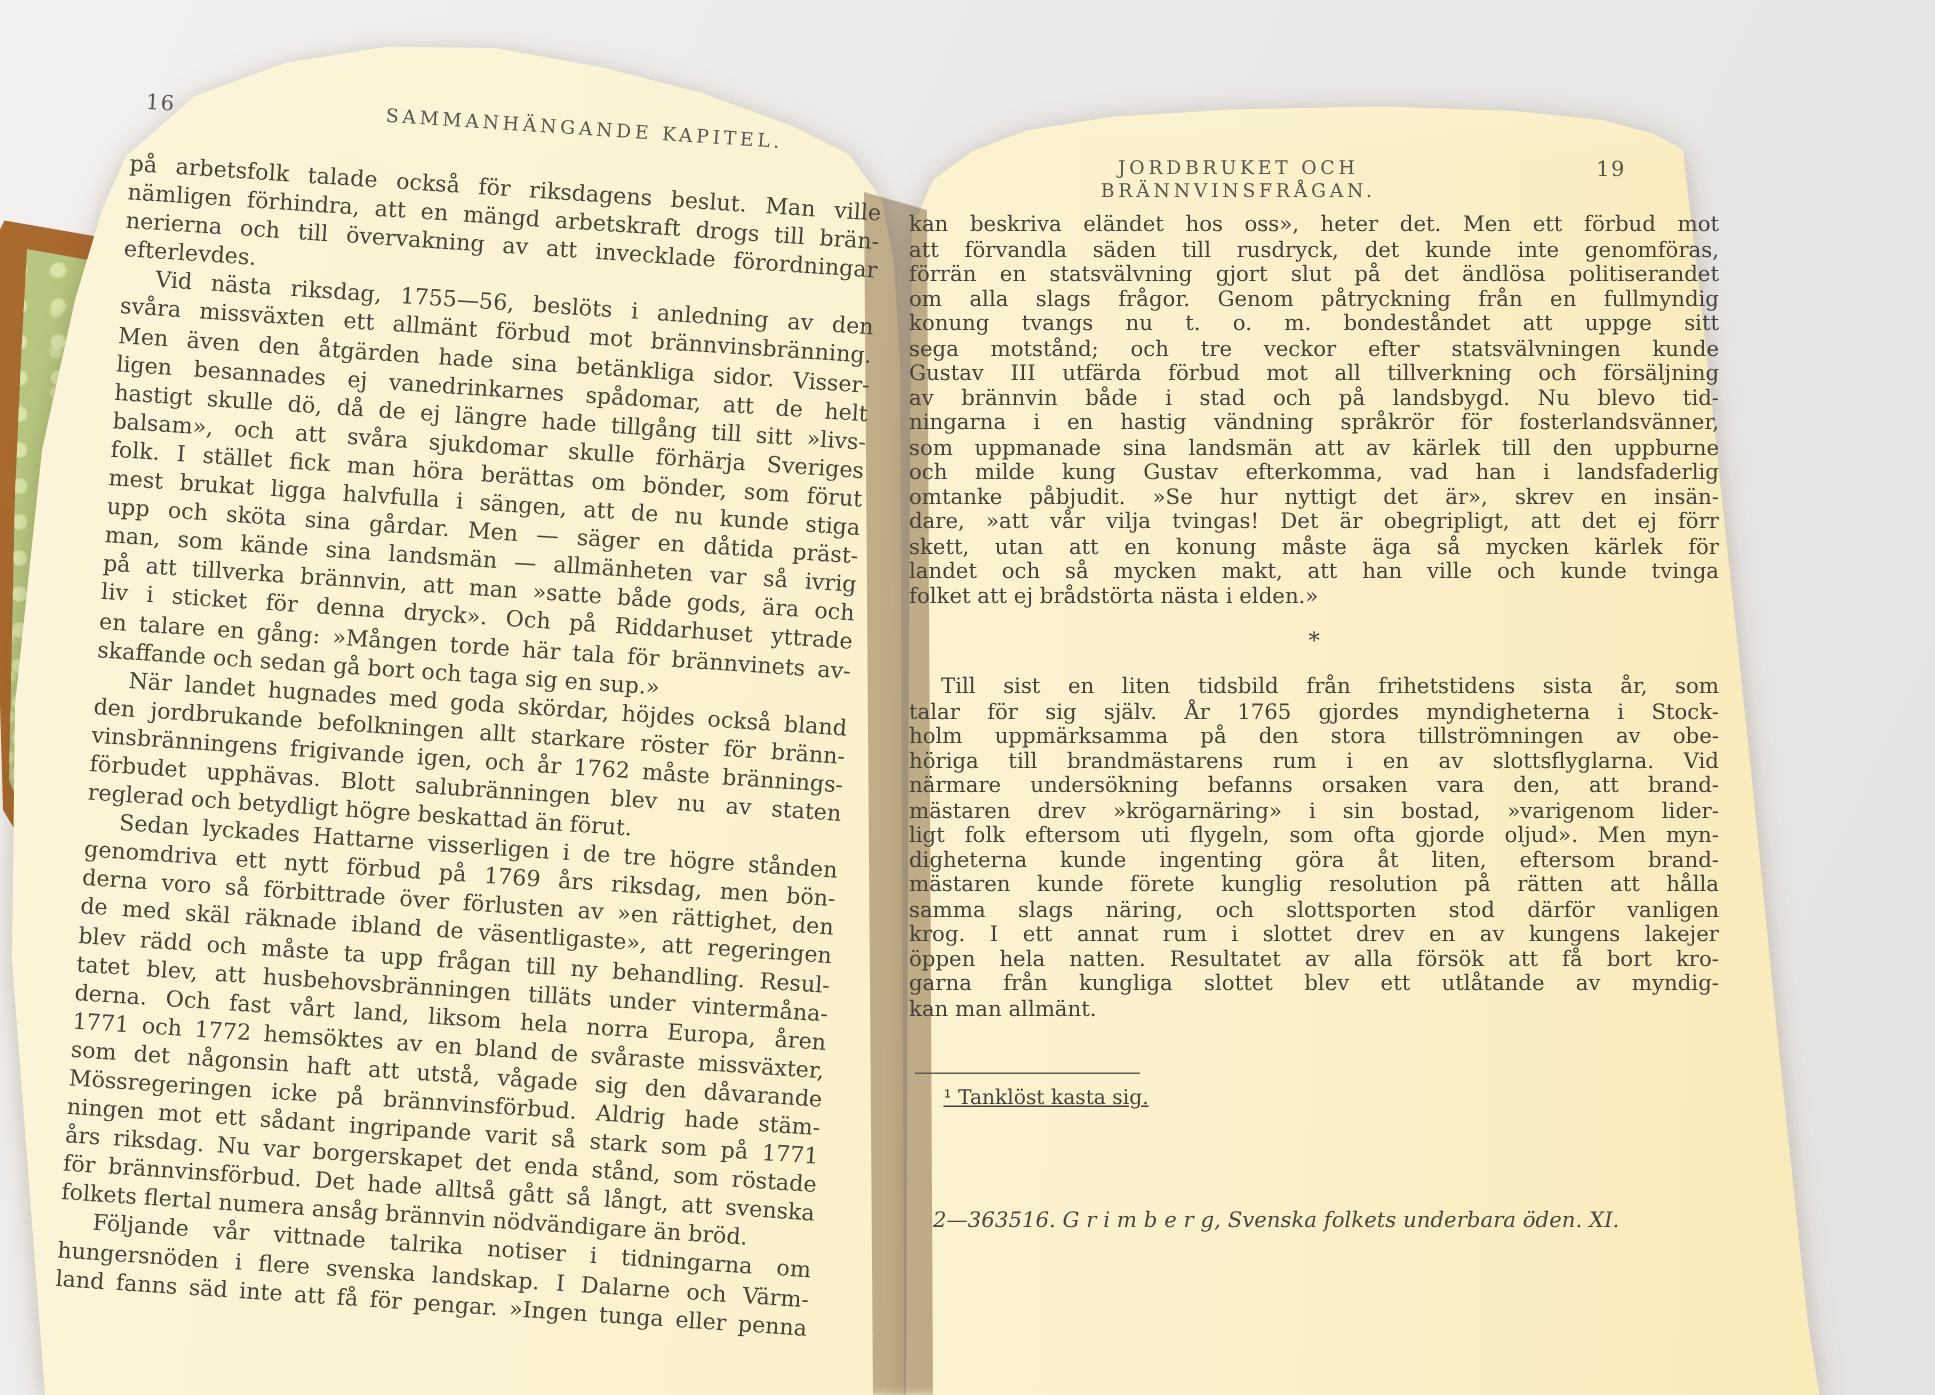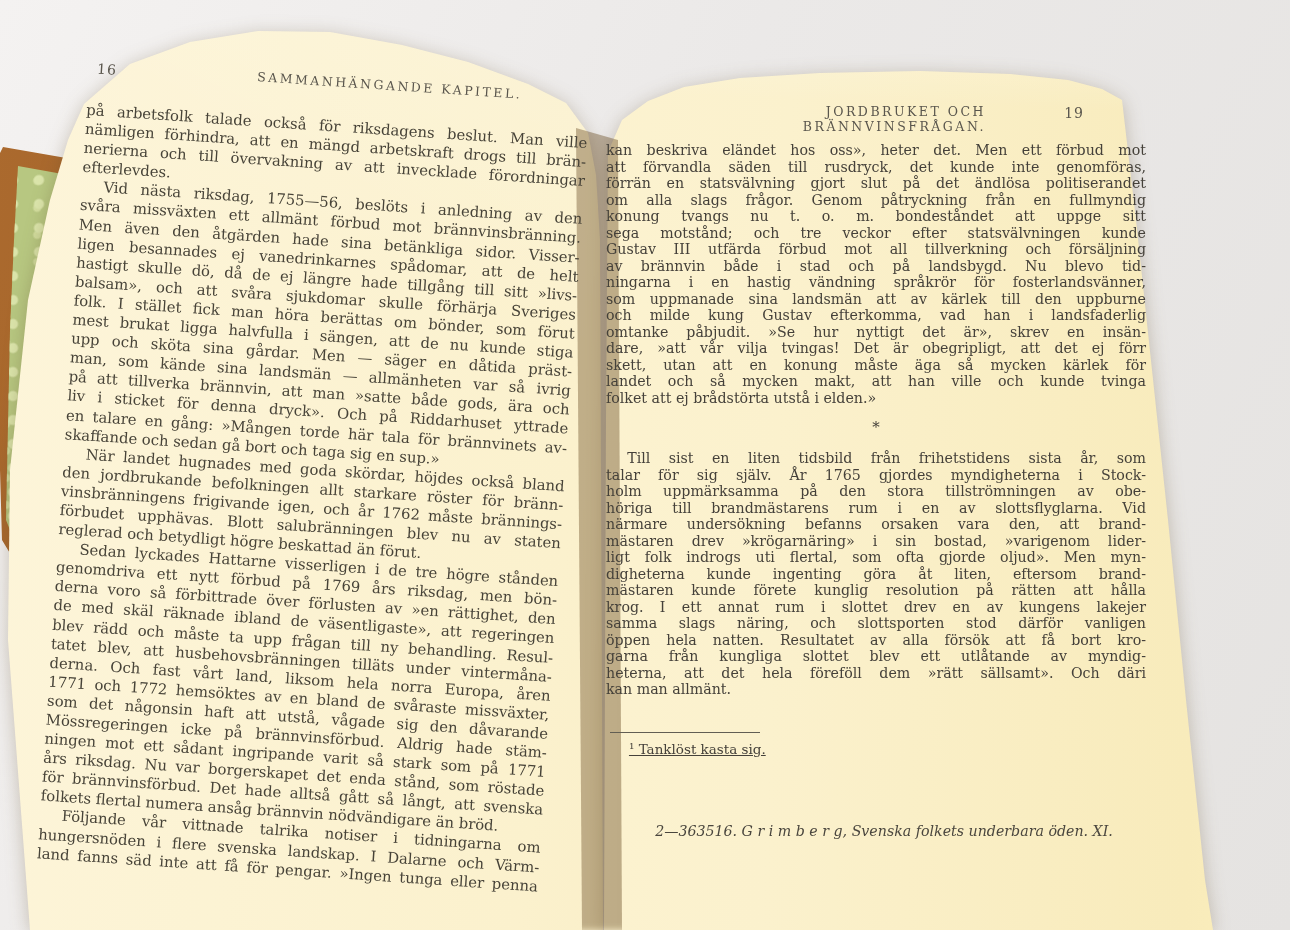--- a/index.html
+++ b/index.html
@@ -81,35 +81,35 @@
     position:absolute;left:606px;top:104px;width:540px;
     color:#45413a;
   }
   .running-head{position:relative;height:24px;font-size:12.5px;letter-spacing:2.5px;color:#5a564d;}
   .running-head .pagenum{position:absolute;font-size:14px;letter-spacing:1px;}
   .left-content .running-head{margin-bottom:20px;}
   .left-content .running-head .pagenum{left:8px;top:4px;}
   .left-content .running-head .head-title{position:absolute;left:110px;right:10px;top:2px;text-align:center;}
   .right-content .running-head{margin-bottom:14px;}
   .right-content .running-head .pagenum{right:62px;top:1px;}
-  .right-content .running-head .head-title{position:absolute;left:59px;right:160px;top:0;text-align:right;}
+  .right-content .running-head .head-title{position:absolute;left:59px;right:160px;top:0;text-align:center;}
 
   .textblock .line{
     text-align:justify;text-align-last:justify;
     white-space:nowrap;
   }
   .left-content .textblock .line{font-size:14.8px;line-height:19.1px;}
   .right-content .textblock .line{font-size:14.2px;line-height:16.5px;}
   .textblock .line.end{text-align-last:left;}
   .textblock .line.indent{text-indent:1.5em;}
 
   .separator{text-align:center;font-size:15px;margin:12px 0 14px 0;color:#45413a;}
   .footnote-rule{width:150px;border-top:1px solid #625e53;margin:34px 0 0 4px;}
   .footnote{margin-top:8px;font-size:13.5px;text-indent:1.7em;text-decoration:underline;}
-  .colophon{margin-top:66px;font-style:italic;font-size:14.2px;padding-left:16px;color:#4a463e;text-align:center;}
+  .colophon{margin-top:66px;font-style:italic;font-size:14.2px;padding-left:16px;color:#4a463e;}
 </style>
 </head>
 <body>
 
 <div class="layer cover"></div>
 <div class="layer endpaper"></div>
 <div class="layer gutter-cover"></div>
 
 <div class="page-stack"></div>
 
@@ -184,36 +184,35 @@
       <div class="line">sega motstånd; och tre veckor efter statsvälvningen kunde</div>
       <div class="line">Gustav III utfärda förbud mot all tillverkning och försäljning</div>
       <div class="line">av brännvin både i stad och på landsbygd. Nu blevo tid-</div>
       <div class="line">ningarna i en hastig vändning språkrör för fosterlandsvänner,</div>
       <div class="line">som uppmanade sina landsmän att av kärlek till den uppburne</div>
       <div class="line">och milde kung Gustav efterkomma, vad han i landsfaderlig</div>
       <div class="line">omtanke påbjudit. »Se hur nyttigt det är», skrev en insän-</div>
       <div class="line">dare, »att vår vilja tvingas! Det är obegripligt, att det ej förr</div>
       <div class="line">skett, utan att en konung måste äga så mycken kärlek för</div>
       <div class="line">landet och så mycken makt, att han ville och kunde tvinga</div>
-      <div class="line end">folket att ej brådstörta utstå i elden.»</div>
+      <div class="line end">folket att ej brådstörta nästa i elden.»</div>
     </div>
   <div class="separator">*</div>
   <div class="textblock" id="right-lines-2">
       <div class="line indent">Till sist en liten tidsbild från frihetstidens sista år, som</div>
       <div class="line">talar för sig själv. År 1765 gjordes myndigheterna i Stock-</div>
       <div class="line">holm uppmärksamma på den stora tillströmningen av obe-</div>
       <div class="line">höriga till brandmästarens rum i en av slottsflyglarna. Vid</div>
       <div class="line">närmare undersökning befanns orsaken vara den, att brand-</div>
       <div class="line">mästaren drev »krögarnäring» i sin bostad, »varigenom lider-</div>
-      <div class="line">ligt folk indrogs uti flertal, som ofta gjorde oljud». Men myn-</div>
+      <div class="line">ligt folk eftersom uti flygeln, som ofta gjorde oljud». Men myn-</div>
       <div class="line">digheterna kunde ingenting göra åt liten, eftersom brand-</div>
       <div class="line">mästaren kunde förete kunglig resolution på rätten att hålla</div>
+      <div class="line">samma slags näring, och slottsporten stod därför vanligen</div>
       <div class="line">krog. I ett annat rum i slottet drev en av kungens lakejer</div>
-      <div class="line">samma slags näring, och slottsporten stod därför vanligen</div>
       <div class="line">öppen hela natten. Resultatet av alla försök att få bort kro-</div>
       <div class="line">garna från kungliga slottet blev ett utlåtande av myndig-</div>
-      <div class="line">heterna, att det hela föreföll dem »rätt sällsamt». Och däri</div>
       <div class="line end">kan man allmänt.</div>
     </div>
   <div class="footnote-rule"></div>
   <div class="footnote">¹ Tanklöst kasta sig.</div>
   <div class="colophon">2—363516. G r i m b e r g, Svenska folkets underbara öden. XI.</div>
 </div>
 
 </body></html>

